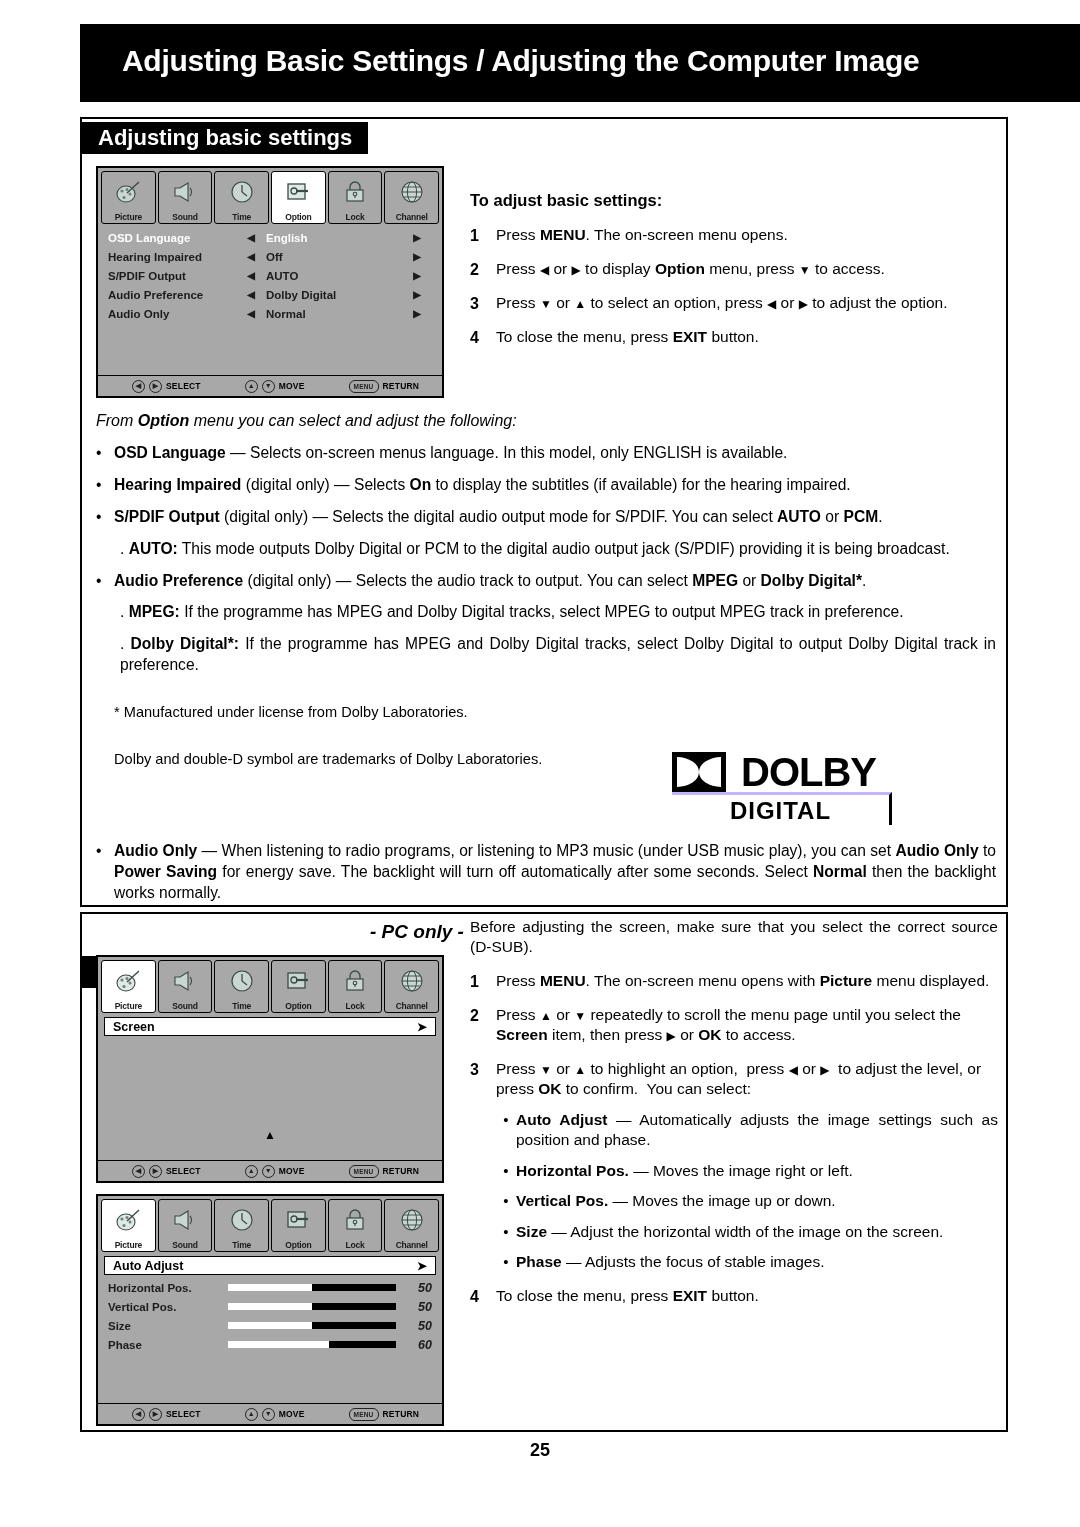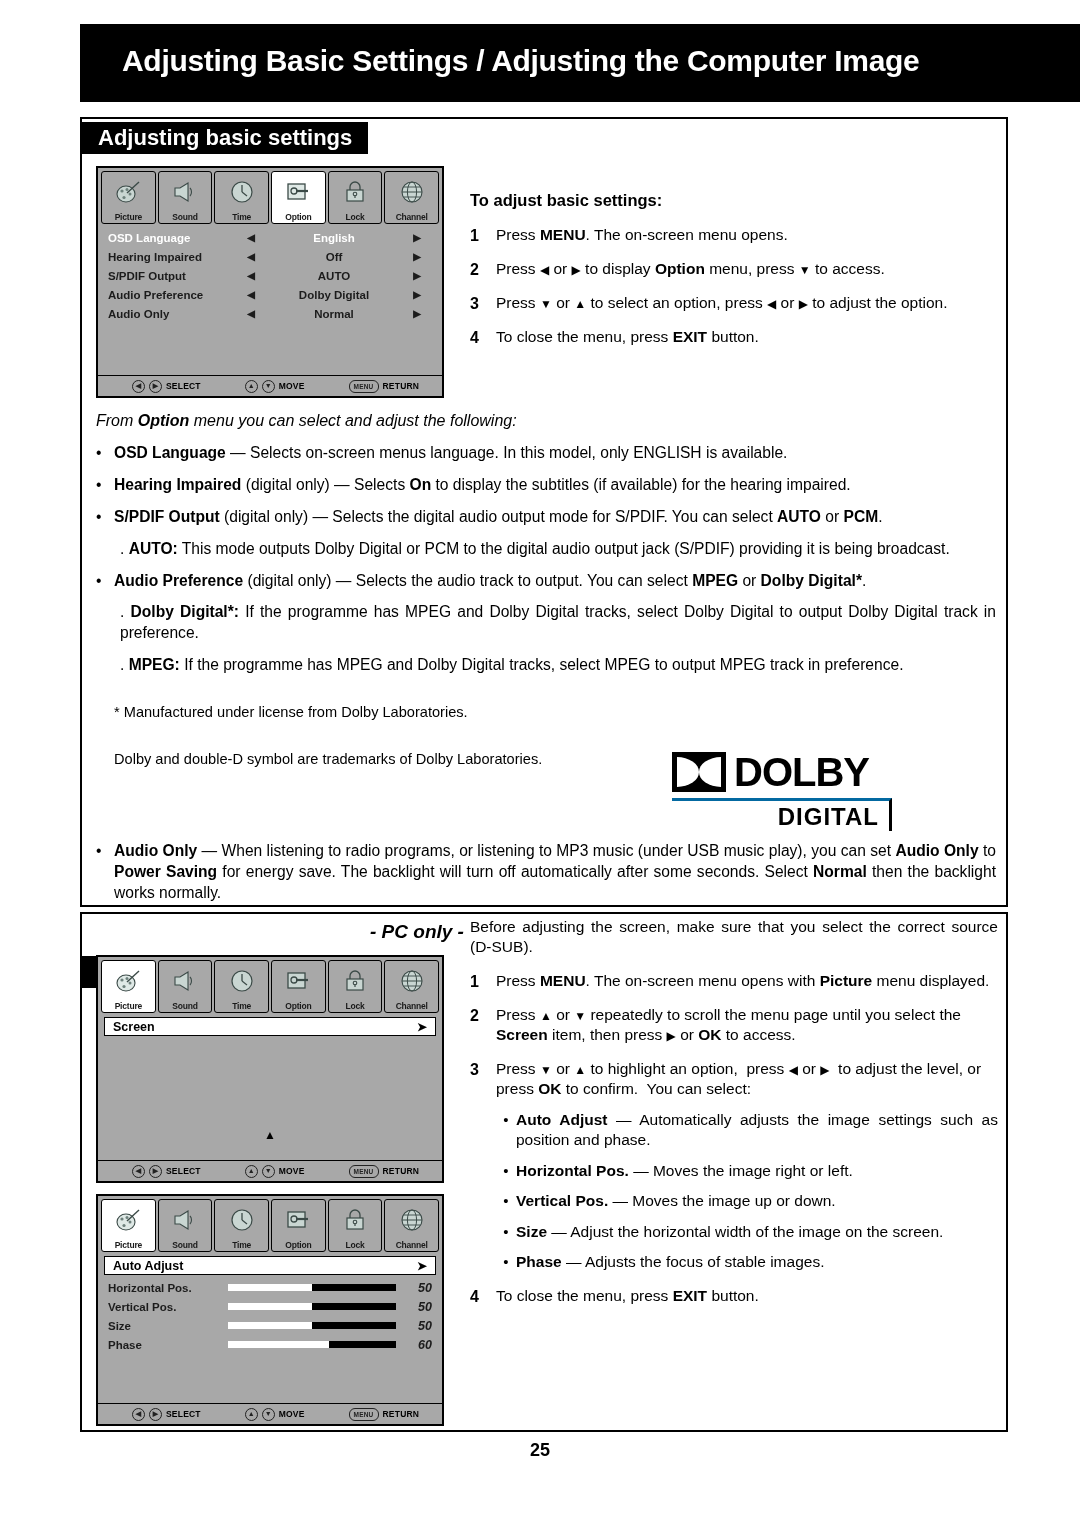--- a/index.html
+++ b/index.html
@@ -36,21 +36,21 @@
   .tab.active{background:#fff;}
   .tab-label{font-size:8.5px;font-weight:bold;color:#1a1a1a;letter-spacing:-0.2px;line-height:10px;}
   .tab-icon{flex:1;display:flex;align-items:center;justify-content:center;width:100%;}
   .tab-icon svg{display:block;}
 
   
   .rows{padding:4px 10px 0 10px;}
   .row{display:flex;align-items:center;height:19px;font-size:11.5px;font-weight:bold;color:#1c1c1c;}
   .row .r-label{width:128px;}
   .row .r-larr{width:30px;text-align:center;font-size:10px;}
-  .row .r-val{flex:1;text-align:center;}
+  .row .r-val{flex:1;}
   .row .r-rarr{width:30px;text-align:center;font-size:10px;}
   .row.sel .r-label,.row.sel .r-val{color:#fff;}
 
   
   .white-item{margin:4px 6px 0 6px;background:#fff;border:1.5px solid #000;height:19px;
     display:flex;align-items:center;padding:0 8px;box-sizing:border-box;
     font-size:12.5px;font-weight:bold;color:#000;}
   .white-item .wi-arrow{margin-left:auto;font-size:12px;}
 
   
@@ -85,28 +85,28 @@
   .para{position:absolute;font-size:15.5px;line-height:1.36;}
   .bullets{position:absolute;left:96px;width:900px;}
   .bl{display:flex;margin-top:11px;font-size:15.6px;line-height:1.34;}
   .bl .dot{width:18px;flex:none;}
   .bl .bt{flex:1;text-align:justify;}
   .sub{margin-top:11px;margin-left:24px;font-size:15.6px;line-height:1.34;text-align:justify;}
   .note{margin-top:26px;margin-left:18px;font-size:14.6px;line-height:1.45;}
 
   
   .dolby{position:absolute;left:672px;top:752px;width:220px;}
-  .dolby-top{display:flex;align-items:center;gap:8px;}
+  .dolby-top{display:flex;align-items:center;gap:15px;}
   .dd-mark{width:54px;height:40px;border:5px solid #000;box-sizing:border-box;position:relative;background:#000;}
   .dd-mark:before,.dd-mark:after{content:"";position:absolute;top:0;bottom:0;width:50%;background:#fff;}
   .dd-mark:before{left:0;border-radius:0 100% 100% 0/0 50% 50% 0;}
   .dd-mark:after{right:0;border-radius:100% 0 0 100%/50% 0 0 50%;}
   .dolby-word{font-size:40px;font-weight:bold;letter-spacing:-1px;line-height:40px;font-family:"Liberation Sans",sans-serif;}
-  .dolby-bot{margin-top:6px;border-top:3px solid #0369a1;border-right:3px solid #000;
-    text-align:right;padding:2px 10px 0 10px;}
+  .dolby-bot{margin-top:0;border-top:3px solid #c4b5fd;border-right:3px solid #000;
+    text-align:center;padding:2px 10px 0 10px;}
   .dolby-digital{font-size:24px;font-weight:bold;letter-spacing:1px;line-height:28px;}
 
   
   .pcbul{display:flex;margin-top:10px;font-size:15.5px;line-height:1.32;}
   .pcbul .pdot{width:20px;flex:none;text-align:center;font-size:15px;}
   .pcbul .ptx{flex:1;}
 
   .pagenum{position:absolute;left:0;width:1080px;top:1440px;text-align:center;
     font-size:18px;font-weight:bold;}
   b,strong{font-weight:bold;}
@@ -284,23 +284,23 @@
   </div>
 
   <div class="sub">. <b>AUTO:</b> This mode outputs Dolby Digital or PCM to the digital audio output jack (S/PDIF) providing it is being broadcast.</div>
 
 
   <div class="bl">
     <span class="dot">•</span>
     <span class="bt"><b>Audio Preference</b> (digital only) —  Selects the audio track to output. You can select <b>MPEG</b> or <b>Dolby Digital*</b>.</span>
   </div>
 
+  <div class="sub">. <b>MPEG:</b> If the programme has MPEG and Dolby Digital tracks, select MPEG to output MPEG track in preference.</div>
+
   <div class="sub">. <b>Dolby Digital*:</b> If the programme has MPEG and Dolby Digital tracks, select Dolby Digital to output Dolby Digital track in preference.</div>
-
-  <div class="sub">. <b>MPEG:</b> If the programme has MPEG and Dolby Digital tracks, select MPEG to output MPEG track in preference.</div>
 
   <div class="note" style="width:560px;">* Manufactured under license from Dolby Laboratories.</div>
   <div class="note" style="width:560px;">Dolby and double-D symbol are trademarks of Dolby Laboratories.</div>
 </div>
 
 <div class="dolby">
   <div class="dolby-top">
     <span class="dd-mark"></span>
     <span class="dolby-word">DOLBY</span>
   </div>

